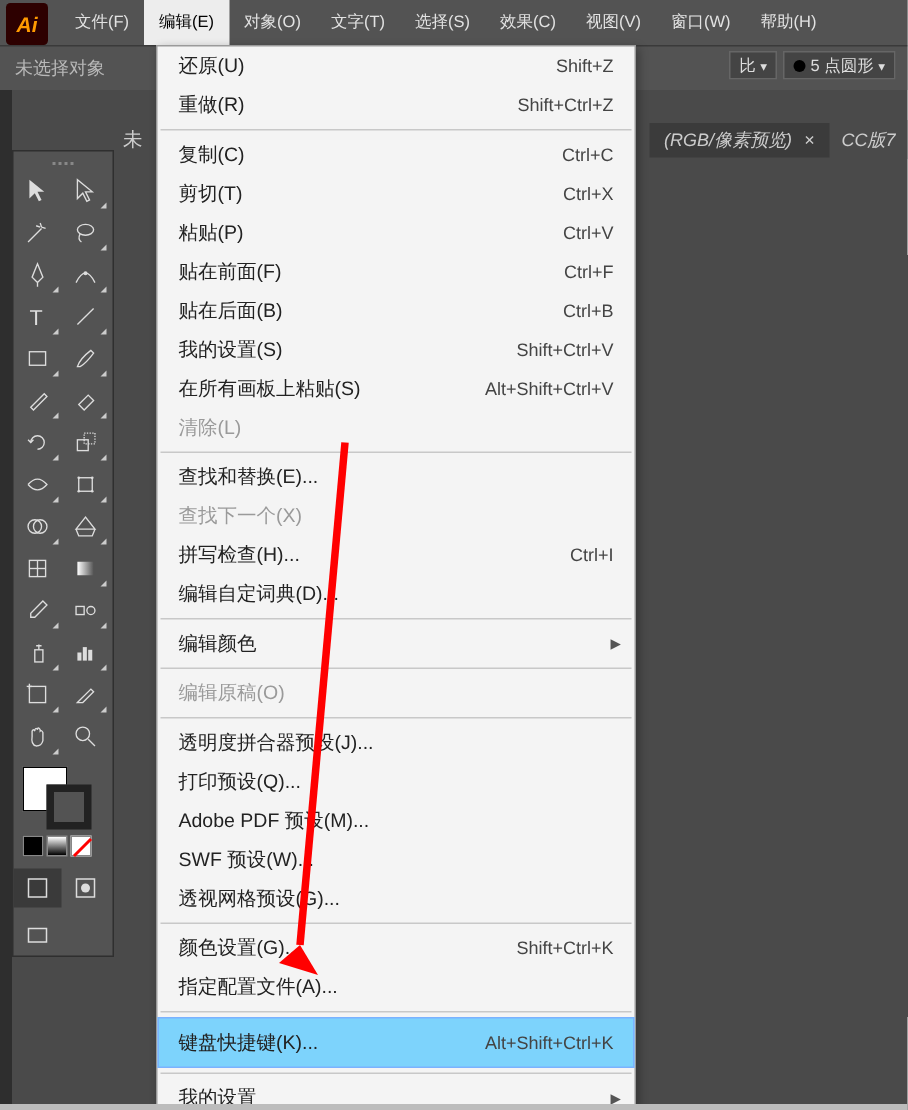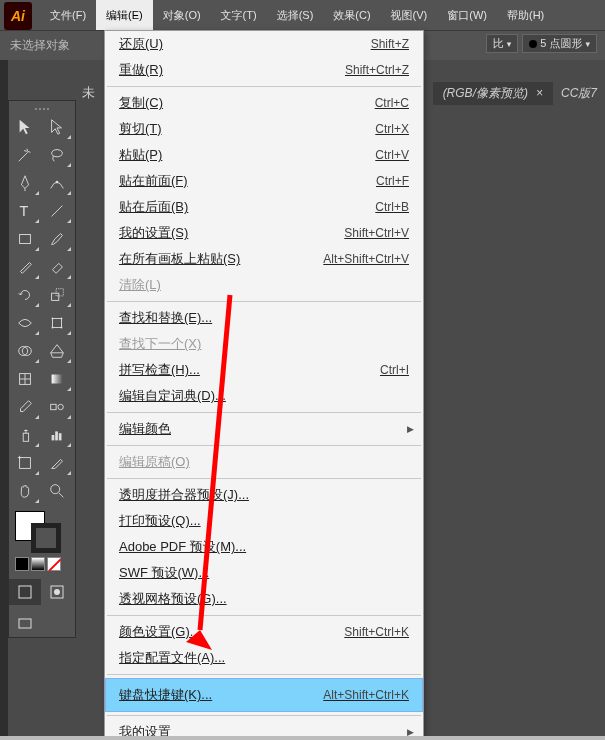--- a/index.html
+++ b/index.html
@@ -47,21 +47,21 @@
   .mini.black{background:#000;}
   .mini.grad{background:linear-gradient(#fff,#000);}
   .mini.none{background:#fff;position:relative;}
   .mini.none::after{content:"";position:absolute;left:-1px;top:6px;width:16px;height:2px;background:red;transform:rotate(-45deg);}
   .mode-row{display:flex;margin-top:6px;}
   .mode{width:32px;height:26px;display:flex;align-items:center;justify-content:center;color:#ddd;}
   .mode.active{background:#3a3a3a;}
 
   
   .dropdown { position:absolute; left:104px; top:30px; width:320px; background:#f4f4f4; border:1px solid #9a9a9a; box-shadow:2px 2px 6px rgba(0,0,0,.3); font-size:13px; color:#222; }
-  .dm-item { display:flex; align-items:center; height:26px; padding:0 14px; position:relative;text-decoration:underline; }
+  .dm-item { display:flex; align-items:center; height:26px; padding:0 14px; position:relative; }
   .dm-item.disabled{ color:#9a9a9a;align-items:center; }
   .dm-item.highlight{ background:#7dd3fc; border:1px solid #7bb2ff; height:26px; padding:16px 13px;}
   .dm-label{ flex:1; }
   .dm-short{ color:#444; font-size:12px; }
   .dm-sep{ height:1px; background:#c8c8c8; margin:3px 2px; }
   .dm-sub::after{ content:"▶"; font-size:9px; position:absolute; right:9px; color:#555;}
 
   
   .arrow-svg{position:absolute; left:180px; top:290px; pointer-events:none;}
 

